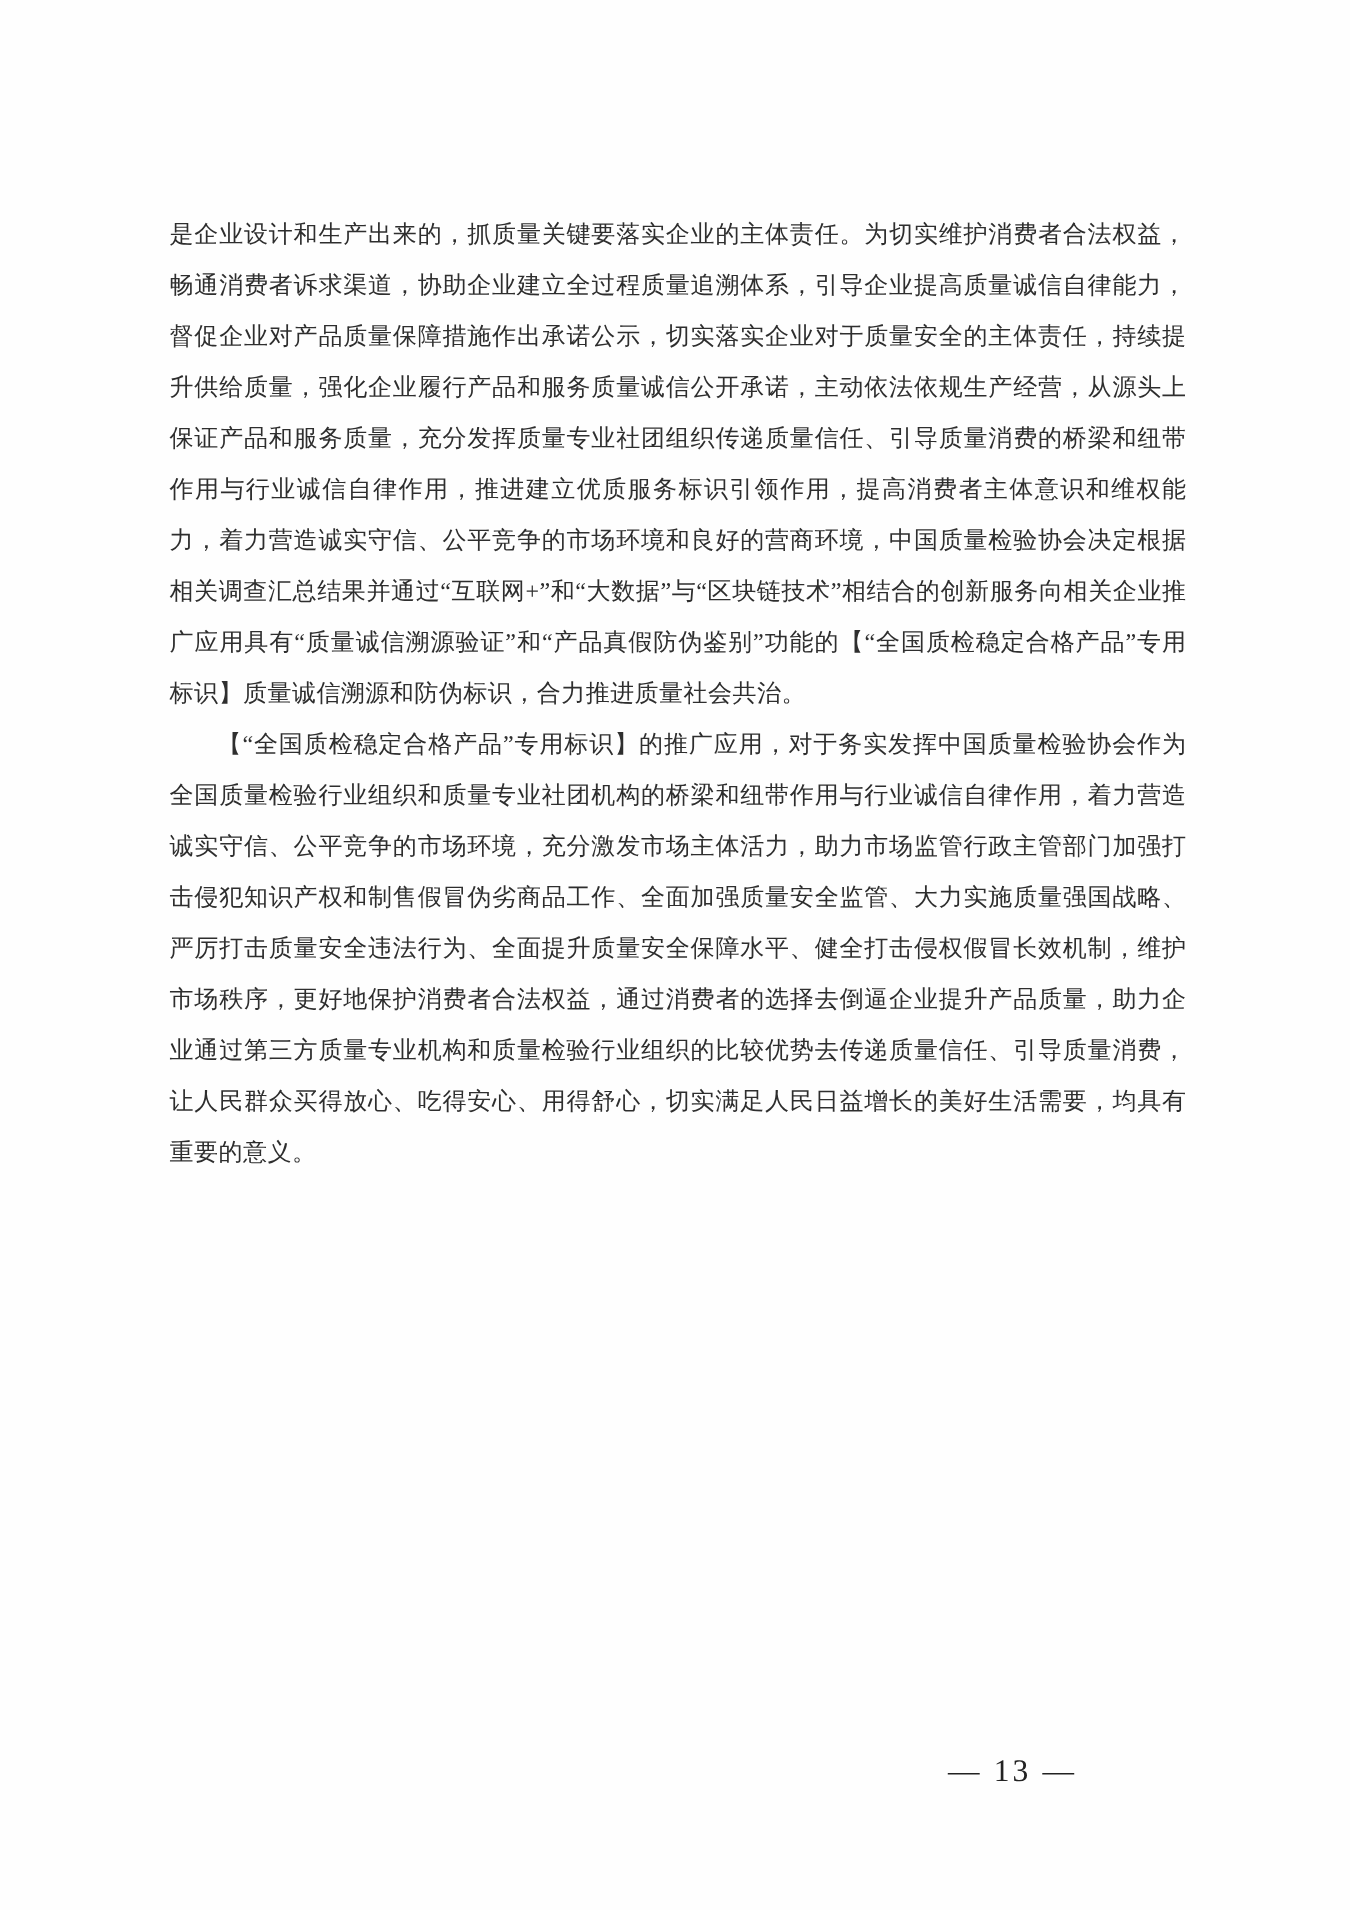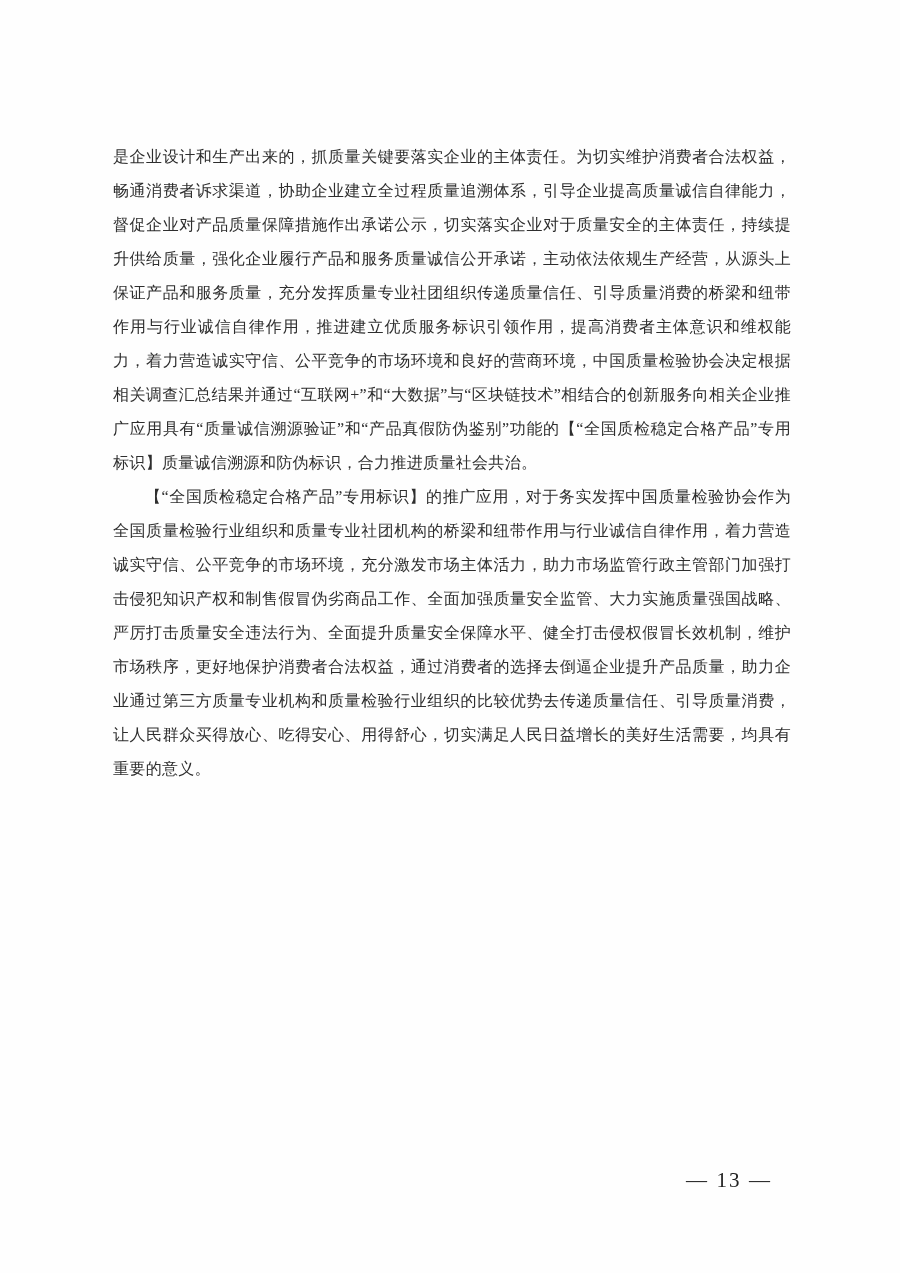--- a/index.html
+++ b/index.html
@@ -39,23 +39,22 @@
     margin: 0;
     padding: 0;
     text-indent: 0;
   }
   .text-block p.indent {
     text-indent: 2em;
   }
   .page-footer {
     position: absolute;
     top: 1168px;
-    left: 664px;
+    left: 632px;
     width: 130px;
-    text-align: center;
     font-size: 21px;
     color: #222222;
     letter-spacing: 0.1em;
     white-space: nowrap;
   }
 </style>
 </head>
 <body>
 
 <div class="page">

